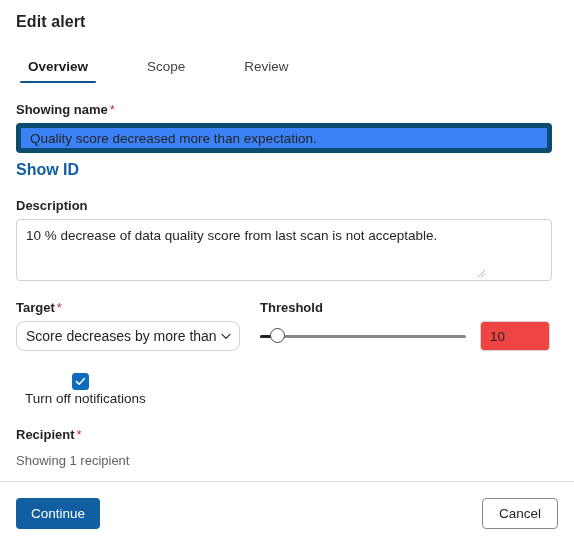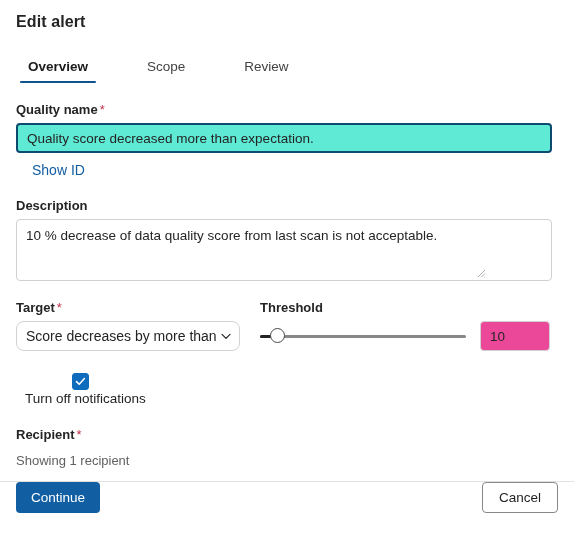--- a/index.html
+++ b/index.html
@@ -94,41 +94,40 @@
   .req {
     color: #c4314b;
     font-weight: normal;
     margin-left: 2px;
   }
 
   .text-input {
     box-sizing: border-box;
     width: 536px;
     height: 30px;
-    border: 2px solid #0c4a6e;
+    border: 5px solid #0c4a6e;
     border-radius: 4px;
-    background: #5eead4;
+    background: #3b82f6;
     font-family: "Liberation Sans", sans-serif;
     font-size: 13.5px;
     color: #242424;
     padding: 0 9px;
     outline: none;
     line-height: 28px;
   }
   .text-input::placeholder { color: #707070; }
 
   .link-btn {
     display: inline-block;
     margin-top: 9px;
-    font-size: 14px;
-    font-weight: normal;
+    font-size: 16px;
+    font-weight: bold;
     color: #115ea3;
     cursor: pointer;
     line-height: 16px;
-    margin-left: 16px;
   }
 
   .textarea-wrap {
     position: relative;
     width: 473px;
   }
   .textarea {
     box-sizing: border-box;
     width: 536px;
     height: 62px;
@@ -232,21 +231,21 @@
     background: #ffffff;
     border: 1.5px solid #4a4a4a;
   }
   .num-input {
     box-sizing: border-box;
     width: 70px;
     height: 30px;
     margin-left: 14px;
     border: 1px solid #d1d1d1;
     border-radius: 4px;
-    background: #ec4899;
+    background: #ef4444;
     font-family: "Liberation Sans", sans-serif;
     font-size: 13.5px;
     color: #242424;
     padding: 0 9px;
     outline: none;
     line-height: 28px;
   }
 
   
   .checkbox-row {
@@ -284,20 +283,21 @@
     line-height: 17px;
   }
 
   
   .panel-footer {
     flex: 0 0 auto;
     height: 63px;
     box-sizing: border-box;
     border-top: 1px solid #e0e0e0;
     display: flex;
+    align-items: center;
     justify-content: space-between;
     padding: 0 16px;
   }
   .btn {
     box-sizing: border-box;
     font-family: "Liberation Sans", sans-serif;
     font-size: 13.5px;
     height: 31px;
     border-radius: 4px;
     cursor: pointer;
@@ -334,21 +334,21 @@
       <div class="tab">
         <span>Scope</span>
       </div>
       <div class="tab">
         <span>Review</span>
       </div>
     </div>
 
     <div class="field">
       <label class="field-label">
-        <span>Quality name</span><span class="req">*</span>
+        <span>Showing name</span><span class="req">*</span>
       </label>
       <input class="text-input" type="text" value="Quality score decreased more than expectation." style="">
       <div class="link-btn">Show ID</div>
     </div>
 
     <div class="field">
       <label class="field-label">Description</label>
       <div class="textarea-wrap">
         <textarea class="textarea" style="">10 % decrease of data quality score from last scan is not acceptable.</textarea>
         <svg class="resize-grip" viewBox="0 0 9 9">

